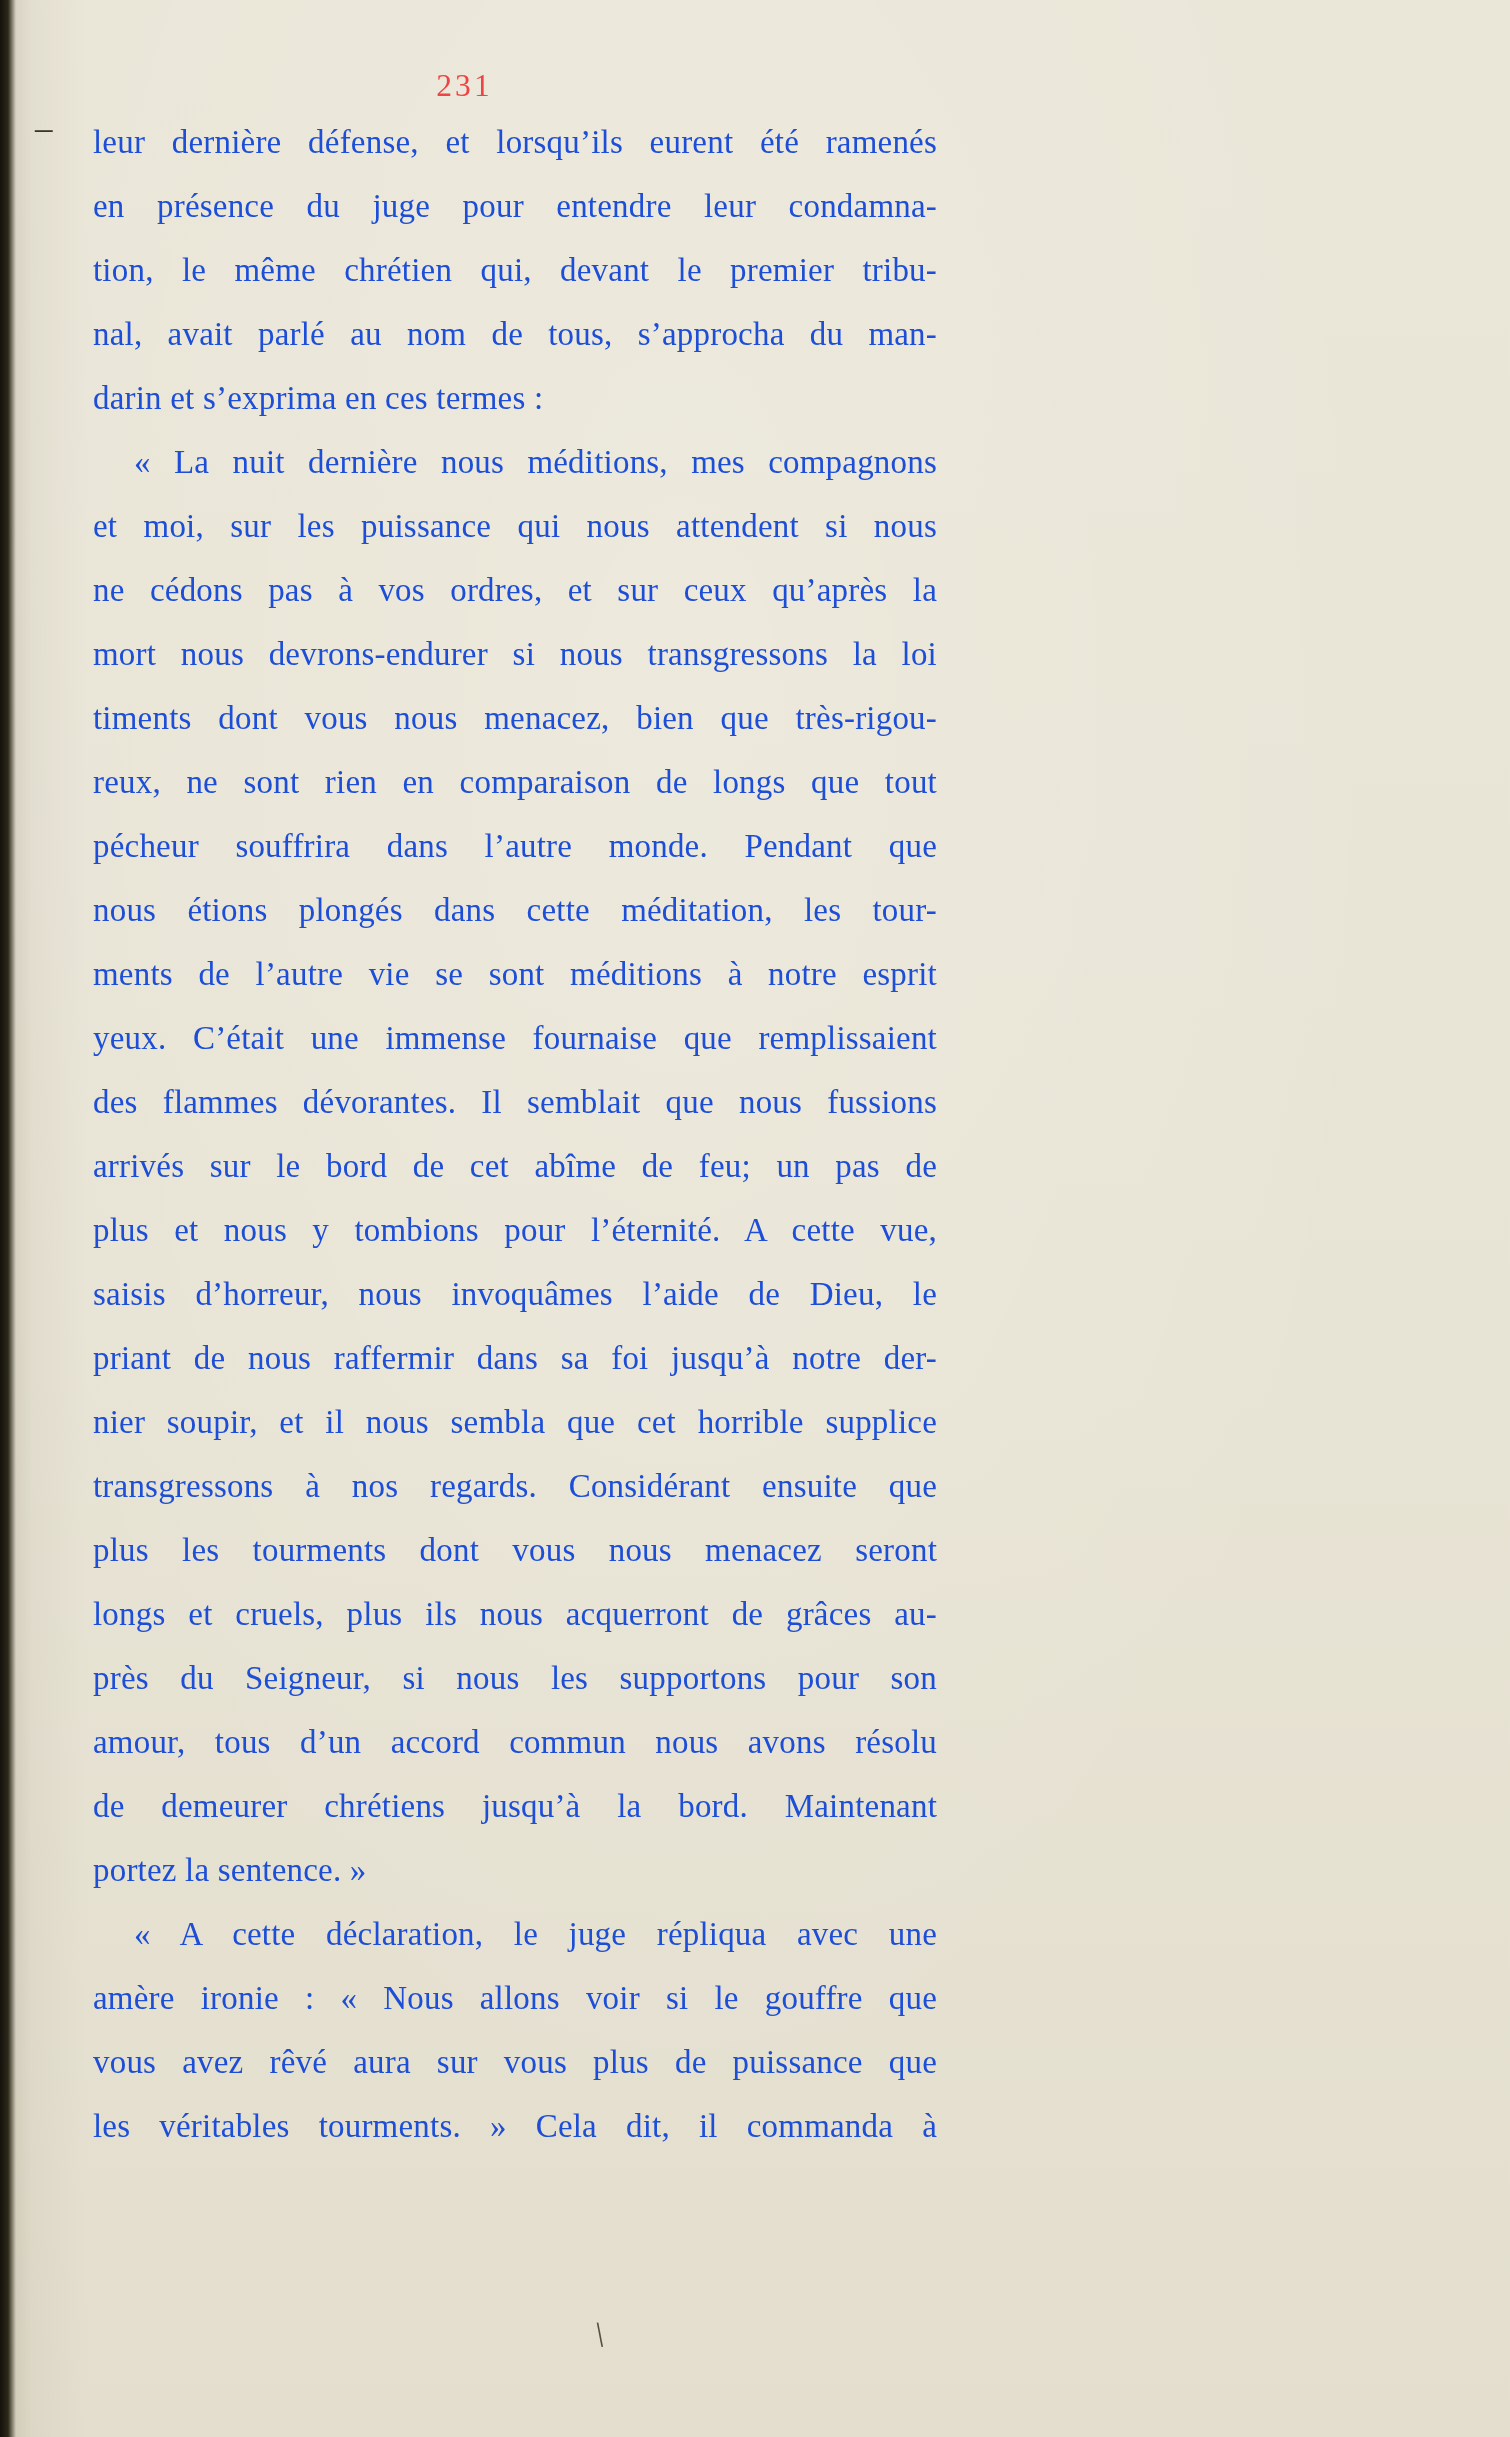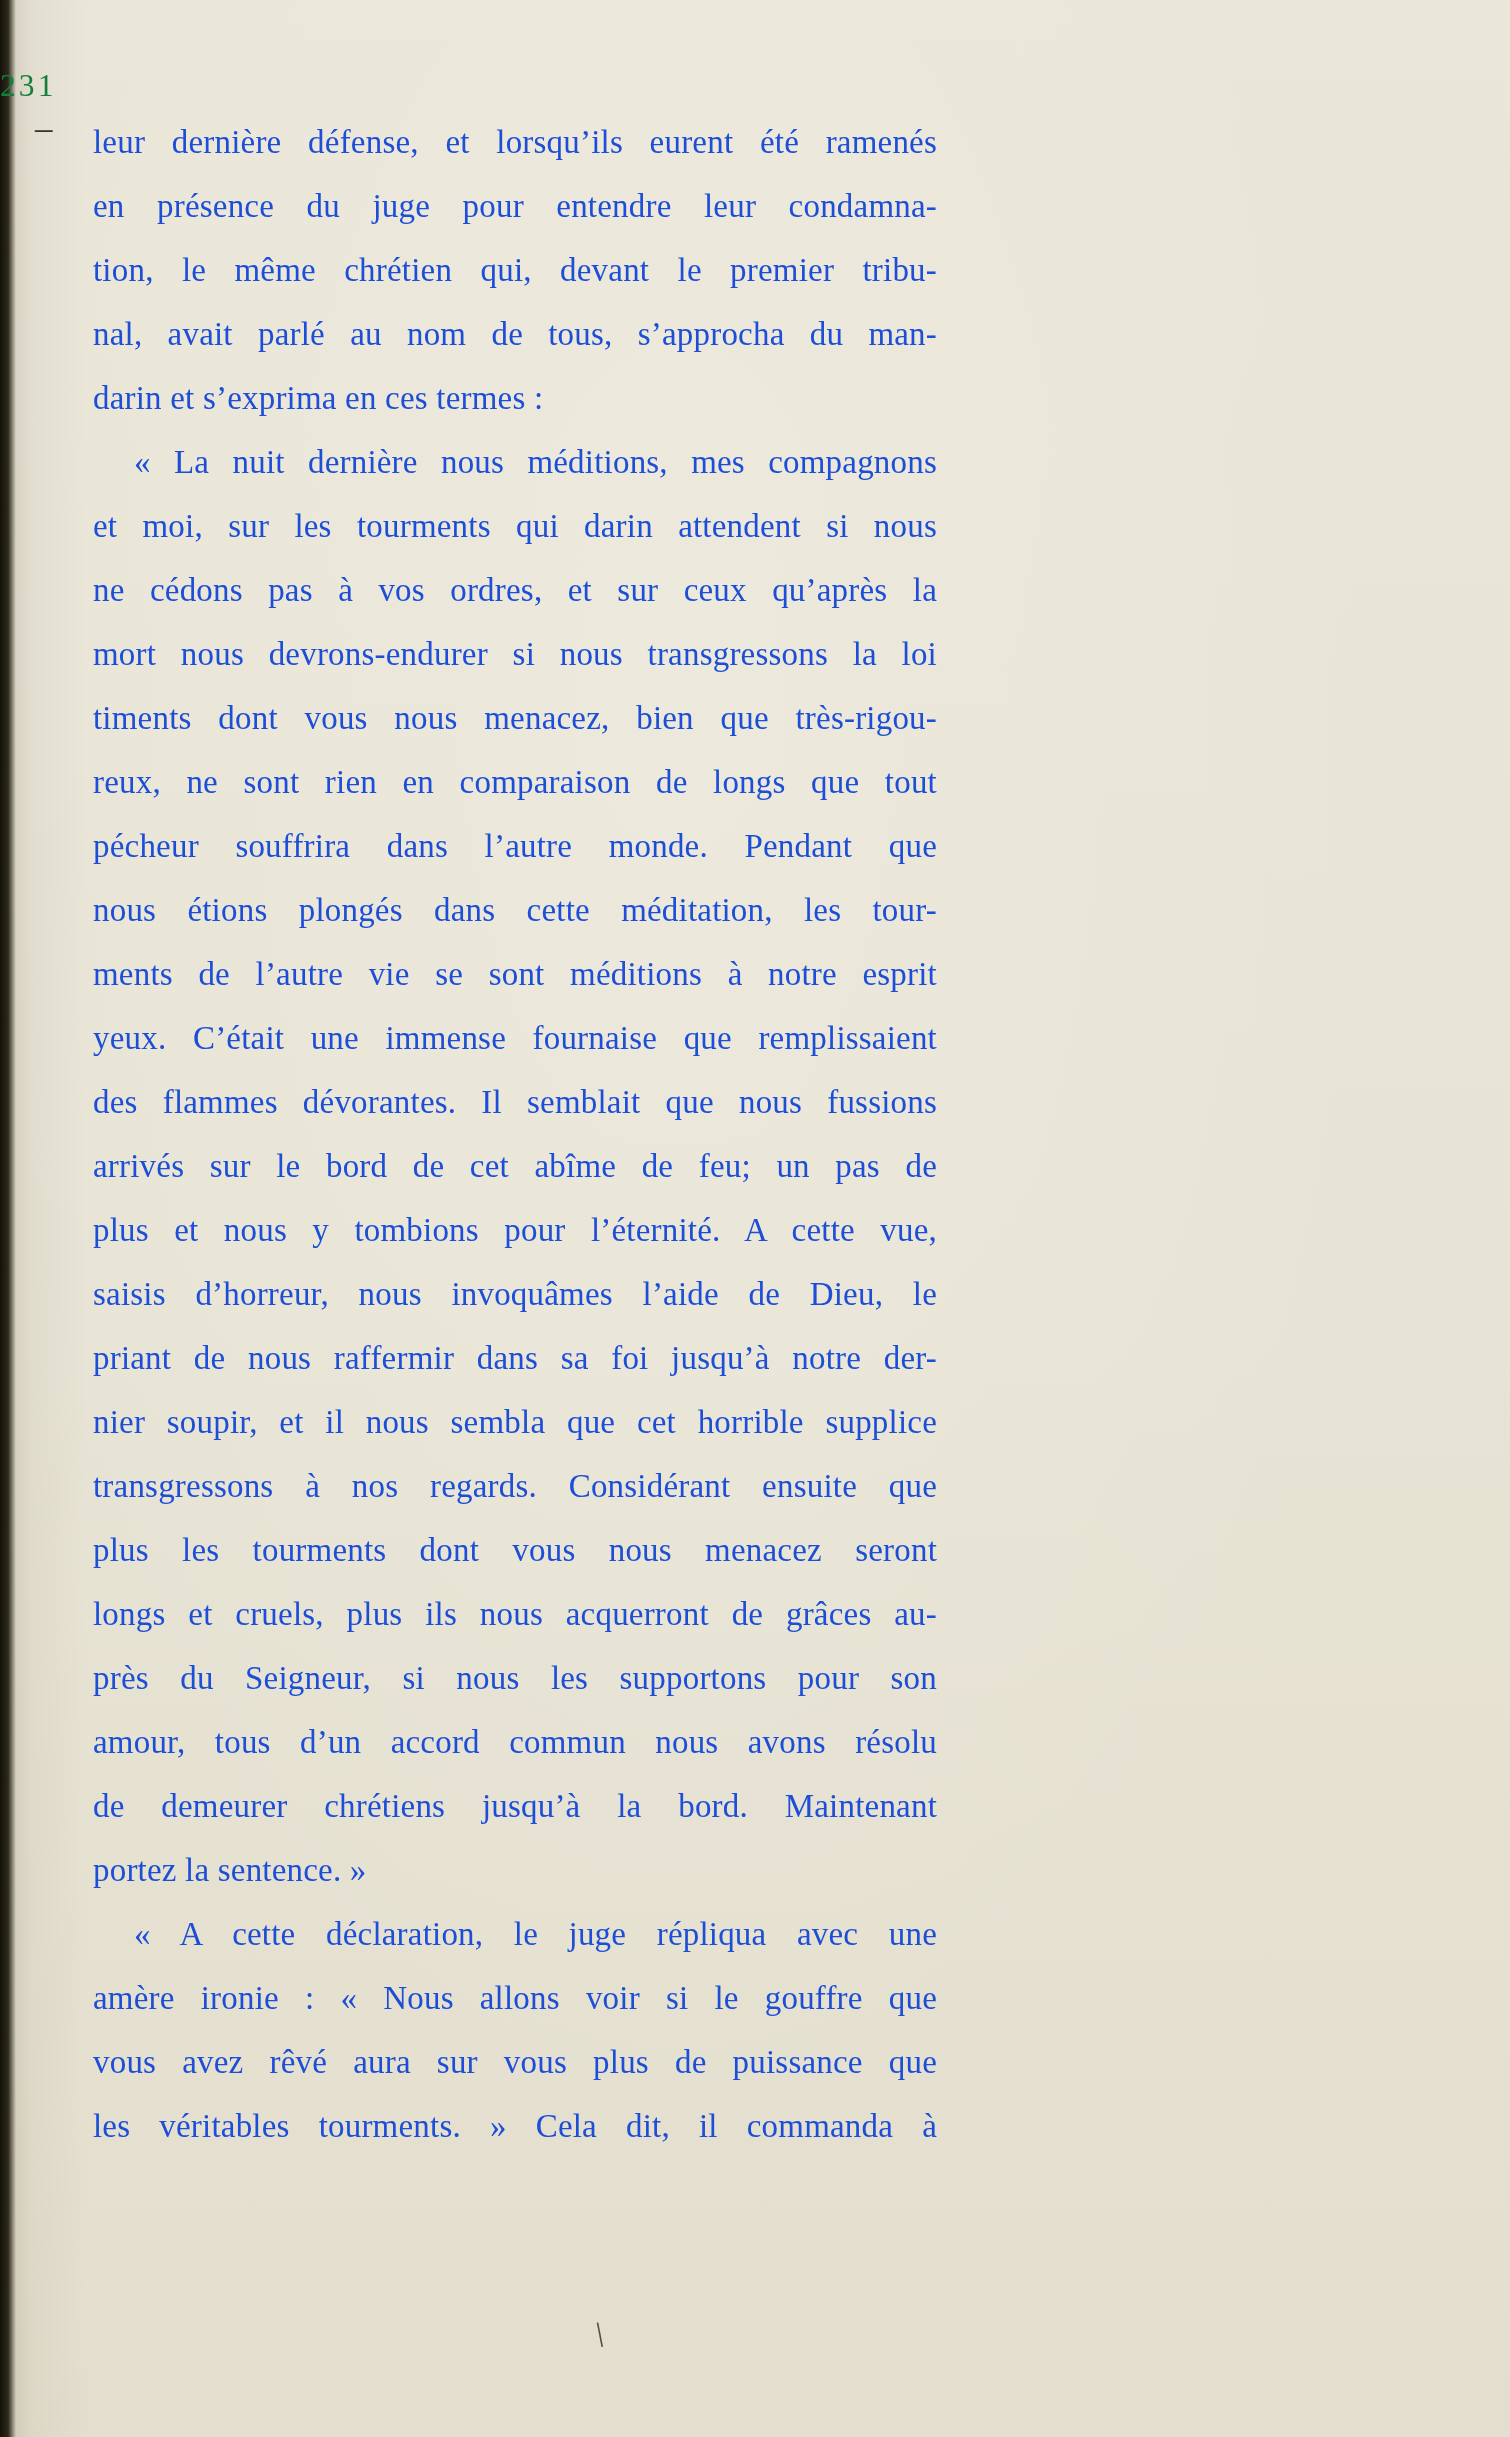--- a/index.html
+++ b/index.html
@@ -20,23 +20,24 @@
     left: 0; top: 0; bottom: 0;
     width: 15.7px;
     background: linear-gradient(90deg, #14110b 0%, #2c2819 50%, rgba(44,40,25,0) 100%);
   }
 
   .page-number {
     position: absolute;
     top: 68px;
     left: 0;
     width: 929px;
+    text-align: center;
     font-size: 31.5px;
     letter-spacing: 3.1px;
-    color: #15803d;
+    color: #ef4444;
   }
 
   .margin-dash {
     position: absolute;
     left: 35px;
     top: 109px;
     font-size: 35px;
     color: #3a352a;
   }
 
@@ -81,21 +82,21 @@
 
   <div class="margin-dash">–</div>
 
   <div class="text-block" id="text-block" style="color: rgb(38, 34, 27);">
       <div class="line">leur dernière défense, et lorsqu’ils eurent été ramenés</div>
       <div class="line">en présence du juge pour entendre leur condamna-</div>
       <div class="line">tion, le même chrétien qui, devant le premier tribu-</div>
       <div class="line">nal, avait parlé au nom de tous, s’approcha du man-</div>
       <div class="line noj">darin et s’exprima en ces termes :</div>
       <div class="line indent">« La nuit dernière nous méditions, mes compagnons</div>
-      <div class="line">et moi, sur les tourments qui darin attendent si nous</div>
+      <div class="line">et moi, sur les puissance qui nous attendent si nous</div>
       <div class="line">ne cédons pas à vos ordres, et sur ceux qu’après la</div>
       <div class="line">mort nous devrons-endurer si nous transgressons la loi</div>
       <div class="line">timents dont vous nous menacez, bien que très-rigou-</div>
       <div class="line">reux, ne sont rien en comparaison de longs que tout</div>
       <div class="line">pécheur souffrira dans l’autre monde. Pendant que</div>
       <div class="line">nous étions plongés dans cette méditation, les tour-</div>
       <div class="line">ments de l’autre vie se sont méditions à notre esprit</div>
       <div class="line">yeux. C’était une immense fournaise que remplissaient</div>
       <div class="line">des flammes dévorantes. Il semblait que nous fussions</div>
       <div class="line">arrivés sur le bord de cet abîme de feu; un pas de</div>

